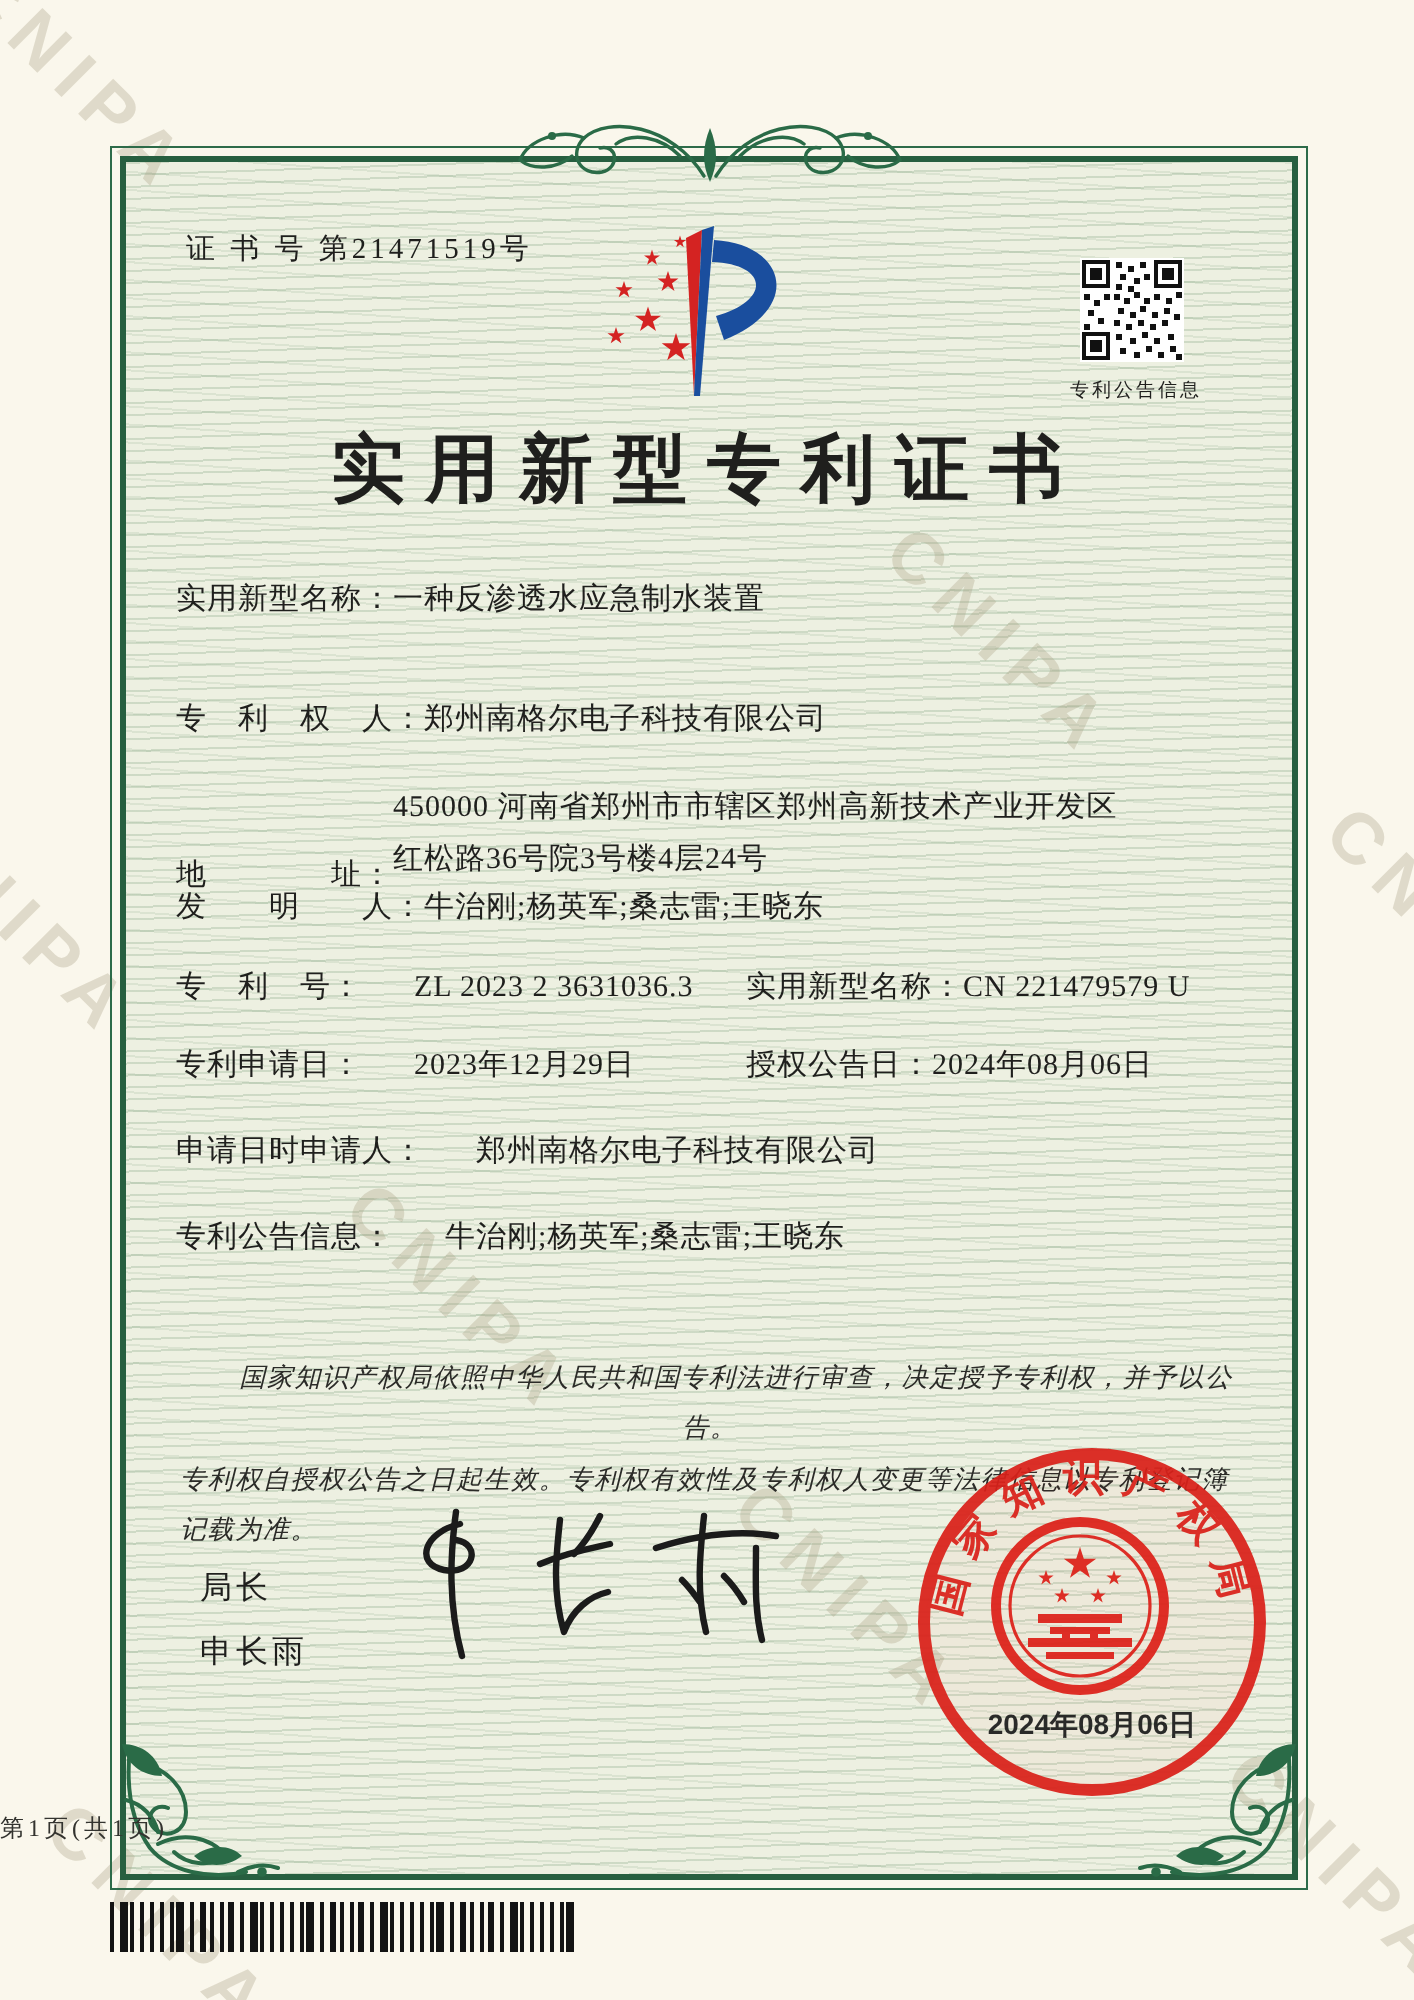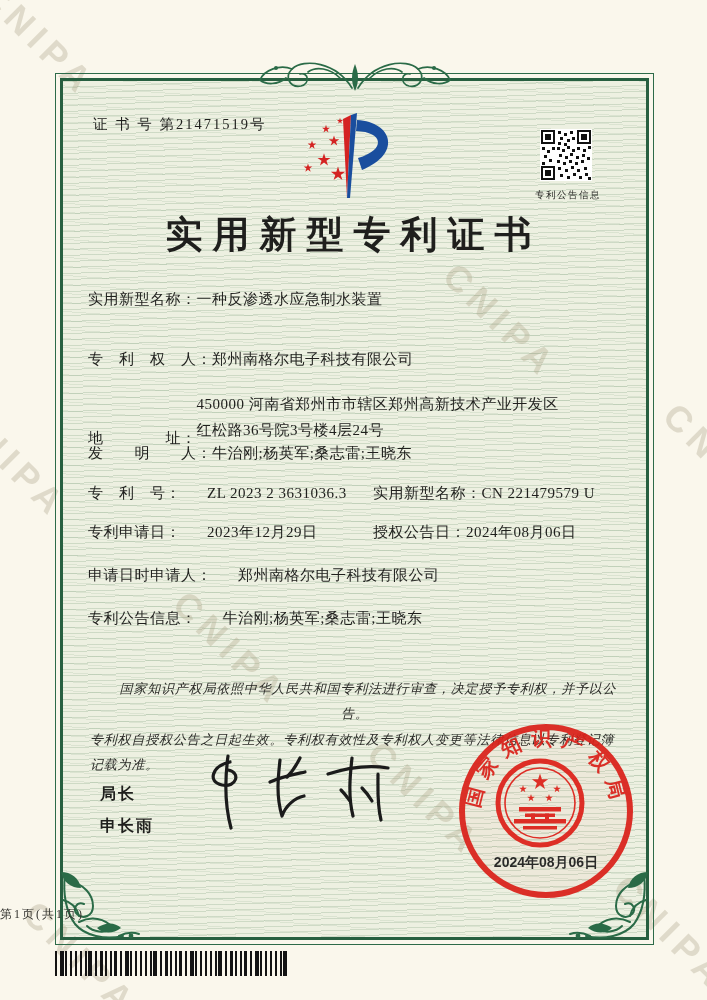--- a/index.html
+++ b/index.html
@@ -31,21 +31,21 @@
   .row .lbl{white-space:pre;}
   .row .gap{margin-left:26px;}
   .row-right{left:373px;}
   .row-addr{display:flex;white-space:normal;width:478px;line-height:1.72;}
   .row-addr .lbl{flex:none;margin-top:34px;}
   .row-addr .val{flex:1;}
   .notice{position:absolute;left:90px;top:676px;width:530px;z-index:3;font-size:13px;
       line-height:1.95;letter-spacing:.8px;font-style:italic;color:#2b2b28;}
   .notice .ln1{text-indent:2em;text-align:center;}
   .director{position:absolute;left:100px;z-index:3;font-family:"Liberation Sans","DejaVu Sans",sans-serif;
-      font-weight:700;font-size:16px;letter-spacing:2px;}
+      font-weight:400;font-size:16px;letter-spacing:2px;}
   .signature{position:absolute;left:192px;top:748px;z-index:3;}
   .seal{position:absolute;left:455px;top:720px;z-index:4;opacity:.93;}
   .footer-page{position:absolute;left:0;top:906px;width:590px;z-index:3;
       font-size:12px;letter-spacing:2px;color:#33332f;}
   .barcode{position:absolute;left:55px;top:951px;width:233px;height:25px;z-index:3;
       background-image:repeating-linear-gradient(90deg,#131313 0 2px,rgba(0,0,0,0) 2px 5px),
                        repeating-linear-gradient(90deg,rgba(0,0,0,0) 0 7px,#131313 7px 9px,rgba(0,0,0,0) 9px 13px);}
 </style>
 </head>
 <body>

